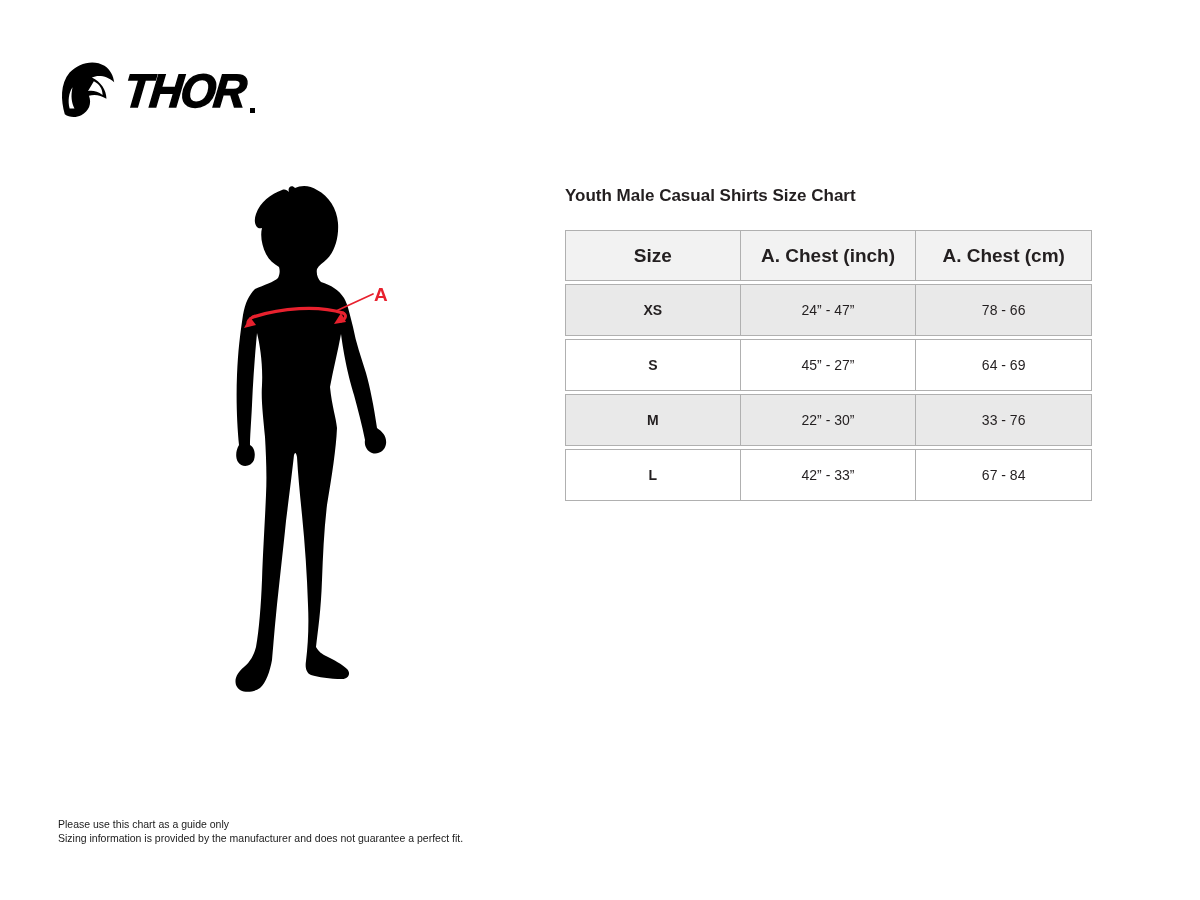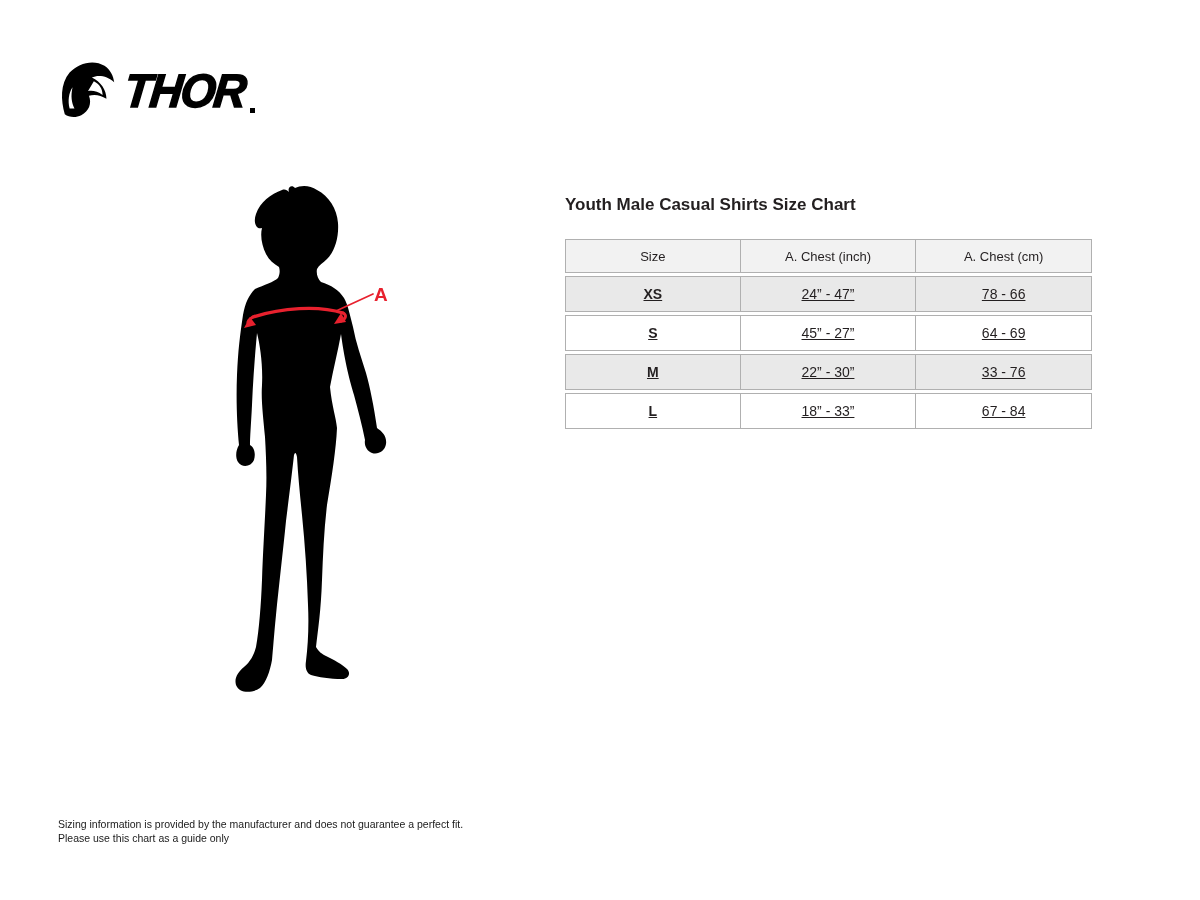--- a/index.html
+++ b/index.html
@@ -21,33 +21,33 @@
   .logo-mark{width:62px;height:72px;}
   .logo-text{
     font-size:47px;font-weight:bold;font-style:italic;color:#000;
     letter-spacing:-2px;transform:skewX(-6deg) scaleX(.96);
     -webkit-text-stroke:1.5px #000;line-height:72px;margin-left:2px;
   }
   .logo-dot{width:5px;height:5px;background:#000;align-self:flex-end;margin:0 0 14px 3px;}
   
   .figure-wrap{position:absolute;left:226px;top:184px;width:172px;height:520px;}
   
-  .chart-col{position:absolute;left:565px;top:186px;width:527px;margin-top:9px;}
+  .chart-col{position:absolute;left:565px;top:186px;width:527px;}
   .chart-title{font-size:17px;font-weight:bold;line-height:20px;}
   table.size-table{
     width:527px;margin-top:21px;
     border-collapse:separate;border-spacing:0 3px;table-layout:fixed;
   }
   .size-table th,.size-table td{
     border:1.5px solid var(--border);
     text-align:center;vertical-align:middle;
     font-size:14px;
   }
-  .size-table th{height:34px;background:var(--header-bg);font-weight:normal;font-size:13px;}
-  .size-table td{height:36px;background:#fff;font-weight:normal;text-decoration:underline;}
+  .size-table th{height:51px;background:var(--header-bg);font-weight:bold;font-size:19px;}
+  .size-table td{height:52px;background:#fff;font-weight:normal;}
   .size-table tr.alt td{background:var(--row-alt);}
   .size-table td.size-cell{font-weight:bold;}
   .size-table th + th, .size-table td + td{border-left:none;}
   
   .measure{margin-top:41px;}
   .measure-title{font-size:17px;font-weight:bold;line-height:20px;}
   .measure-item{margin-top:15px;}
   .measure-key{color:var(--red);font-weight:bold;font-size:13px;}
   .measure-name{font-weight:bold;font-size:13px;}
   .measure-desc{font-size:13px;line-height:17.5px;width:245px;margin-top:4px;}
@@ -133,24 +133,24 @@
           <td class="chest-inch-cell">45” - 27”</td>
           <td class="chest-cm-cell">64 - 69</td>
         </tr>
         <tr class="alt">
           <td class="size-cell">M</td>
           <td class="chest-inch-cell">22” - 30”</td>
           <td class="chest-cm-cell">33 - 76</td>
         </tr>
         <tr>
           <td class="size-cell">L</td>
-          <td class="chest-inch-cell">18” - 33”</td>
+          <td class="chest-inch-cell">42” - 33”</td>
           <td class="chest-cm-cell">67 - 84</td>
         </tr>
       </tbody>
   </table>
 
 </div>
 
 <div class="disclaimer">
+  <div>Please use this chart as a guide only</div>
   <div>Sizing information is provided by the manufacturer and does not guarantee a perfect fit.</div>
-  <div>Please use this chart as a guide only</div>
 </div>
 
 </body></html>

